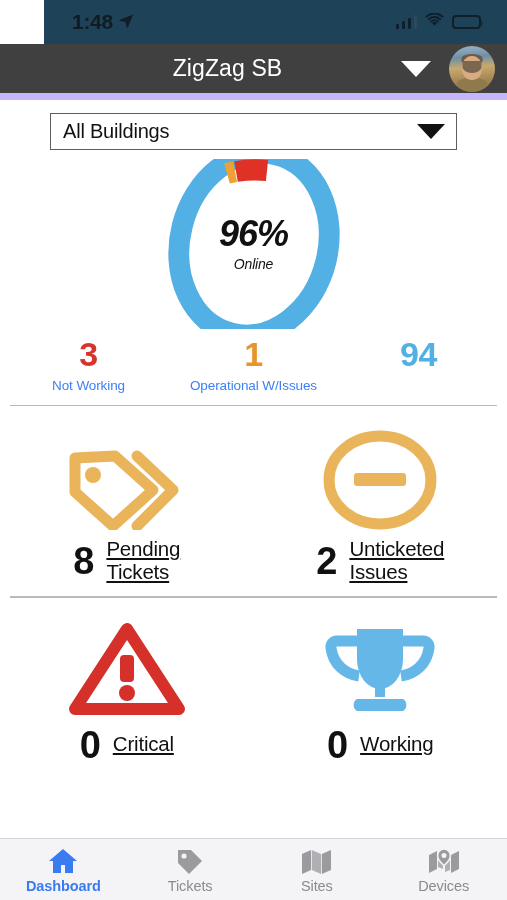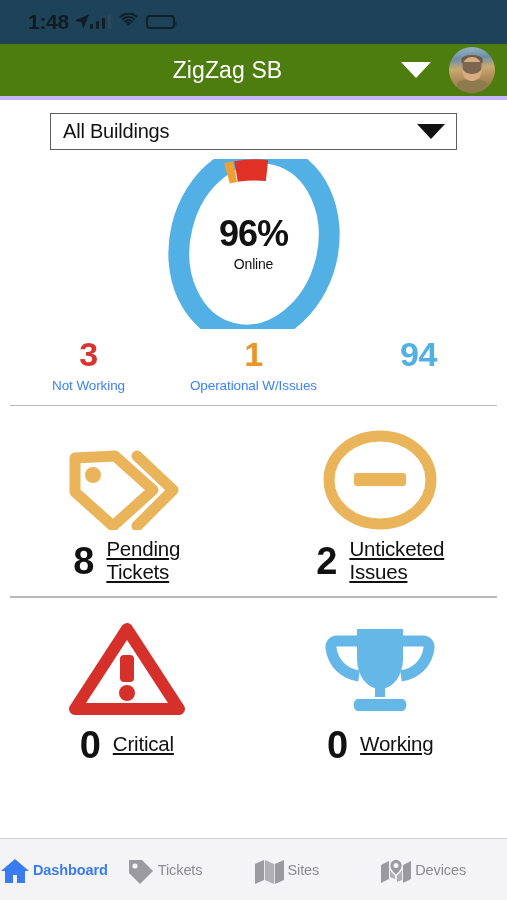--- a/index.html
+++ b/index.html
@@ -8,22 +8,22 @@
     font-family:"Liberation Sans", sans-serif;
     background:#ffffff;
     overflow:hidden;
     position:relative;
   }
   #app { width:507px; height:900px; position:relative; background:#fff; display:flex; flex-direction:column; }
 
   
   .statusbar {
     height:44px; background:#1e4257; flex:0 0 auto;
-    display:flex; align-items:center; 
-    padding:0 26px 0 28px; color:#0d1f2b;
+    display:flex; align-items:center; justify-content:space-between;
+    padding:0 26px 0 28px; color:#0d1f2b;margin-left:44px;
   }
   .status-left { display:flex; align-items:center; gap:6px; }
   .clock { font-size:21px; font-weight:600; color:#111b22; letter-spacing:-0.3px; }
   .loc-arrow { display:block; }
   .status-right { display:flex; align-items:center; gap:8px; }
   .sig-bars { display:flex; align-items:flex-end; gap:2.5px; height:13px; }
   .sig-bars i { display:block; width:3.5px; background:#0f202c; border-radius:1px; }
   .sig-bars i:nth-child(1){ height:5px; }
   .sig-bars i:nth-child(2){ height:8px; }
   .sig-bars i:nth-child(3){ height:11px; }
@@ -33,23 +33,23 @@
     position:relative; padding:1.5px;
   }
   .battery::after {
     content:""; position:absolute; right:-4px; top:4px;
     width:2.5px; height:5px; background:#17303f; border-radius:0 2px 2px 0;
   }
   .battery .fill { height:100%; width:58%; background:#f5d547; border-radius:1.5px; }
 
   
   .header {
-    height:56px; background:#4d7c0f; flex:0 0 auto;
+    height:56px; background:#404040; flex:0 0 auto;
     display:flex; align-items:center; position:relative;
-    border-bottom:4px solid #c4b5fd;
+    border-bottom:7px solid #c4b5fd;
   }
   .header-title {
     flex:1; text-align:center; color:#ffffff;
     font-size:23px; font-weight:400; letter-spacing:0.1px;
     padding-left:54px;
   }
   .chevron-down {
     width:0; height:0; border-left:15px solid transparent;
     border-right:15px solid transparent; border-top:16px solid #ffffff;
     margin-right:18px; flex:0 0 auto;
@@ -88,21 +88,21 @@
     padding:0 11px 0 12px;
   }
   .selector-label { font-size:20px; color:#111; font-weight:400; letter-spacing:-0.2px; }
   .selector-caret {
     width:0; height:0; border-left:14px solid transparent;
     border-right:14px solid transparent; border-top:15px solid #111;
   }
 
   
   .donut-wrap { display:flex; justify-content:center; margin-top:9px; }
-  .donut { position:relative; width:206px; height:170px; }
+  .donut { position:relative; width:206px; height:170px;font-style:italic; }
   .donut svg { display:block; }
   .donut-center {
     position:absolute; inset:0; display:flex; flex-direction:column;
     align-items:center; justify-content:center; pointer-events:none;
   }
   .donut-pct { font-size:36px; font-weight:700; color:#111; letter-spacing:-1px; line-height:1; }
   .donut-sub { font-size:14px; font-weight:400; color:#111; margin-top:4px; letter-spacing:-0.2px; }
 
   
   .stats { display:flex; margin-top:8px; padding:0 6px; }
@@ -122,21 +122,21 @@
 
   .row-tickets { margin-top:18px; }
   .row-alerts { margin-top:14px; }
 
   
   .tabbar {
     position:absolute; left:0; right:0; bottom:0; height:62px;
     background:#f4f4f6; border-top:1px solid #d3d3d6;
     display:flex; align-items:center;
   }
-  .tab { flex:1; display:flex; align-items:center; gap:3px; }
+  .tab { flex:1; display:flex; flex-direction:column; align-items:center; gap:3px; }
   .tab-icon { height:30px; display:flex; align-items:flex-end; justify-content:center; }
   .tab-label { font-size:14.5px; letter-spacing:-0.1px; }
   .tab.active .tab-label { color:#3a7bf0; font-weight:700; }
   .tab .tab-label { color:#8a8a8f; font-weight:400; }
 </style>
 </head>
 <body>
 
 <div id="app">
 

